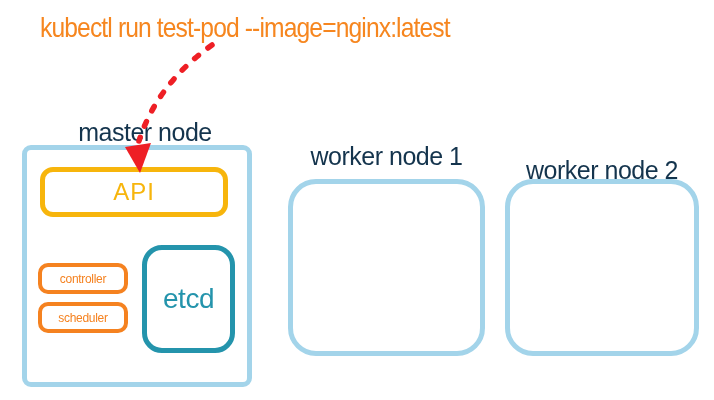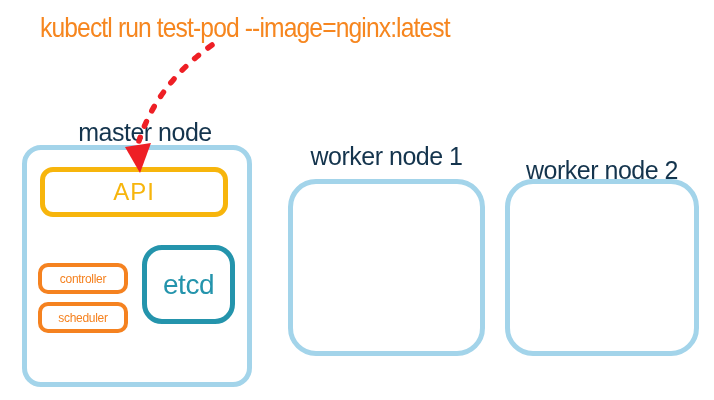--- a/index.html
+++ b/index.html
@@ -20,21 +20,21 @@
   
   .node-title{
     position:absolute;font-size:25px;letter-spacing:-0.5px;color:#14344D;
     text-align:center;white-space:nowrap;
   }
   .master-title{left:30px;top:112px;width:230px;margin-top:6px;}
   .worker1-title{left:288px;top:142px;width:197px;}
   .worker2-title{left:505px;top:156px;width:194px;}
   
   .node-box{
-    position:absolute;border:5px solid #A3D4EA;border-radius:19px;background:#ffffff;
+    position:absolute;border:5px solid #A3D4EA;border-radius:9px;background:#ffffff;
     box-sizing:border-box;
   }
   .master-box{left:22px;top:145px;width:230px;height:242px;}
   .worker1-box{left:288px;top:179px;width:197px;height:177px;border-radius:28px;}
   .worker2-box{left:505px;top:179px;width:194px;height:177px;border-radius:28px;}
   
   .api-box{
     position:absolute;left:13px;top:17px;width:188px;height:50px;
     border:5px solid #F7B50C;border-radius:13px;box-sizing:border-box;
     display:flex;align-items:center;justify-content:center;
@@ -42,21 +42,21 @@
   }
   .mini-box{
     position:absolute;left:11px;width:90px;height:31px;
     border:4px solid #F58220;border-radius:10px;box-sizing:border-box;
     display:flex;align-items:center;justify-content:center;
     color:#F58220;font-size:12px;letter-spacing:-0.3px;
   }
   .controller-box{top:113px;}
   .scheduler-box{top:152px;}
   .etcd-box{
-    position:absolute;left:115px;top:95px;width:93px;height:79px;
+    position:absolute;left:115px;top:95px;width:93px;height:108px;
     border:5px solid #2494AC;border-radius:20px;box-sizing:border-box;
     display:flex;align-items:center;justify-content:center;
     color:#2494AC;font-size:28px;letter-spacing:-0.5px;
   }
   .arrow-svg{position:absolute;left:0;top:0;pointer-events:none;}
 </style>
 </head>
 <body>
 
 <div class="canvas">

